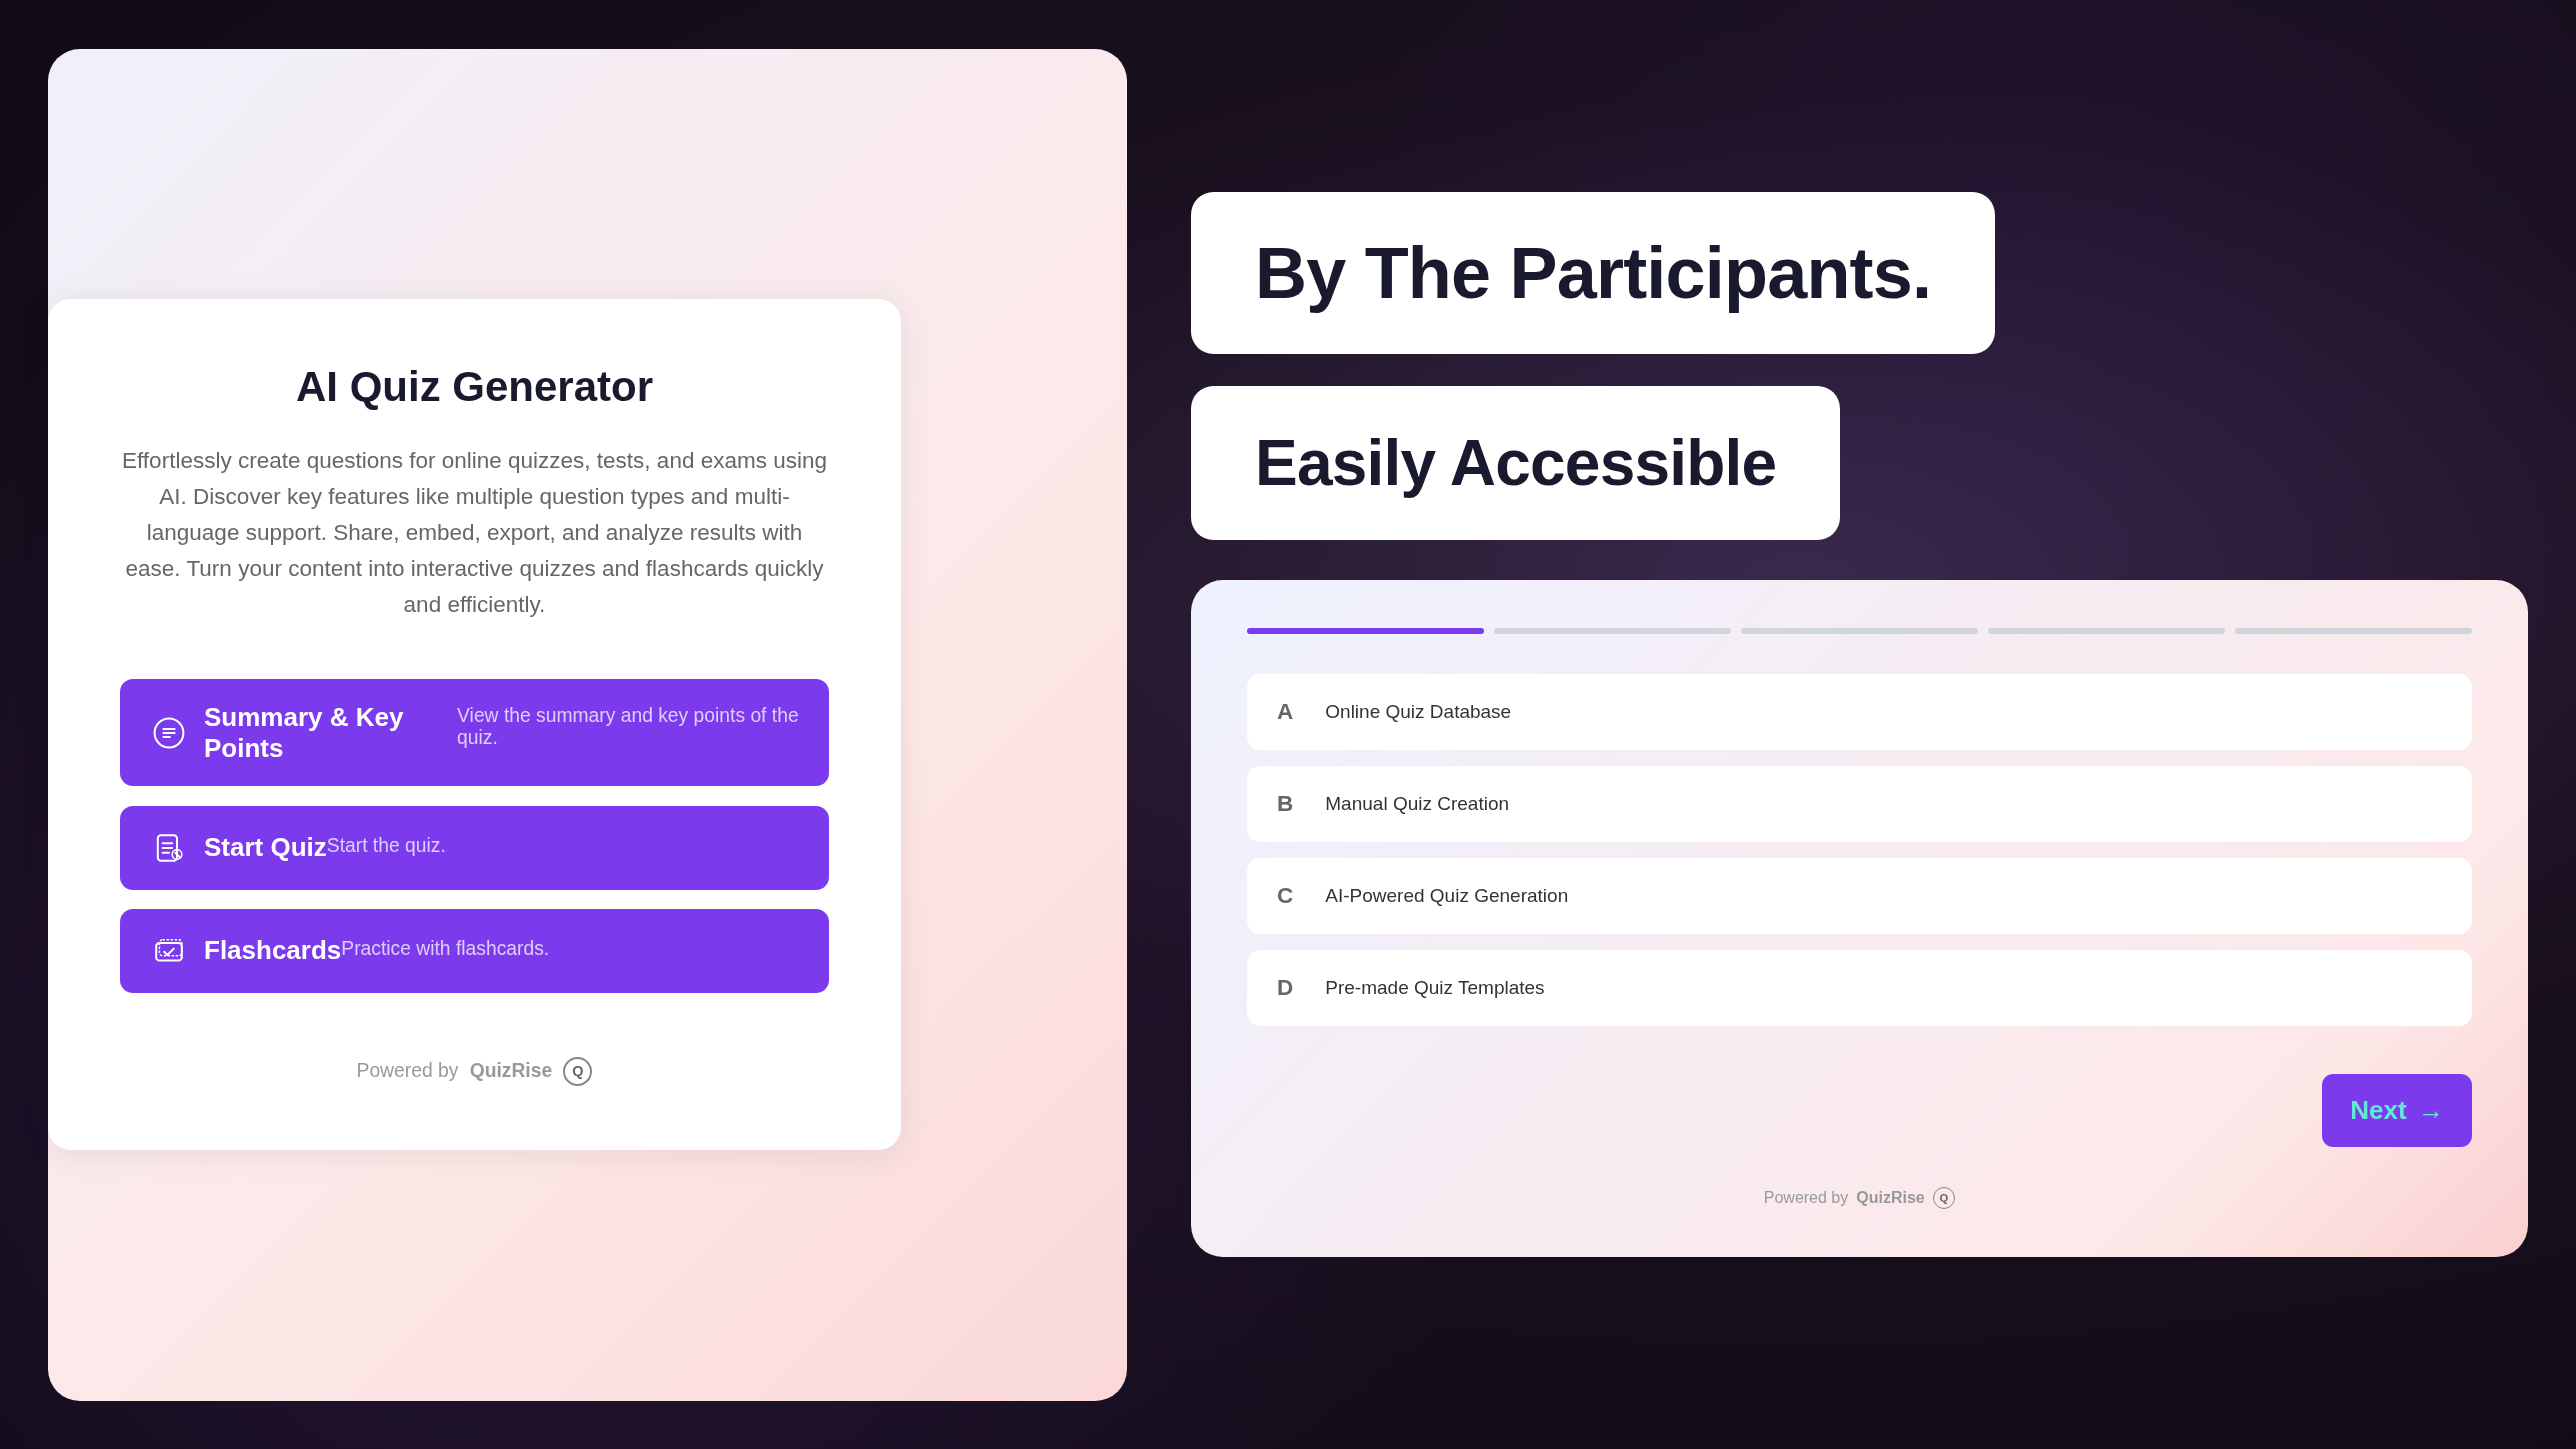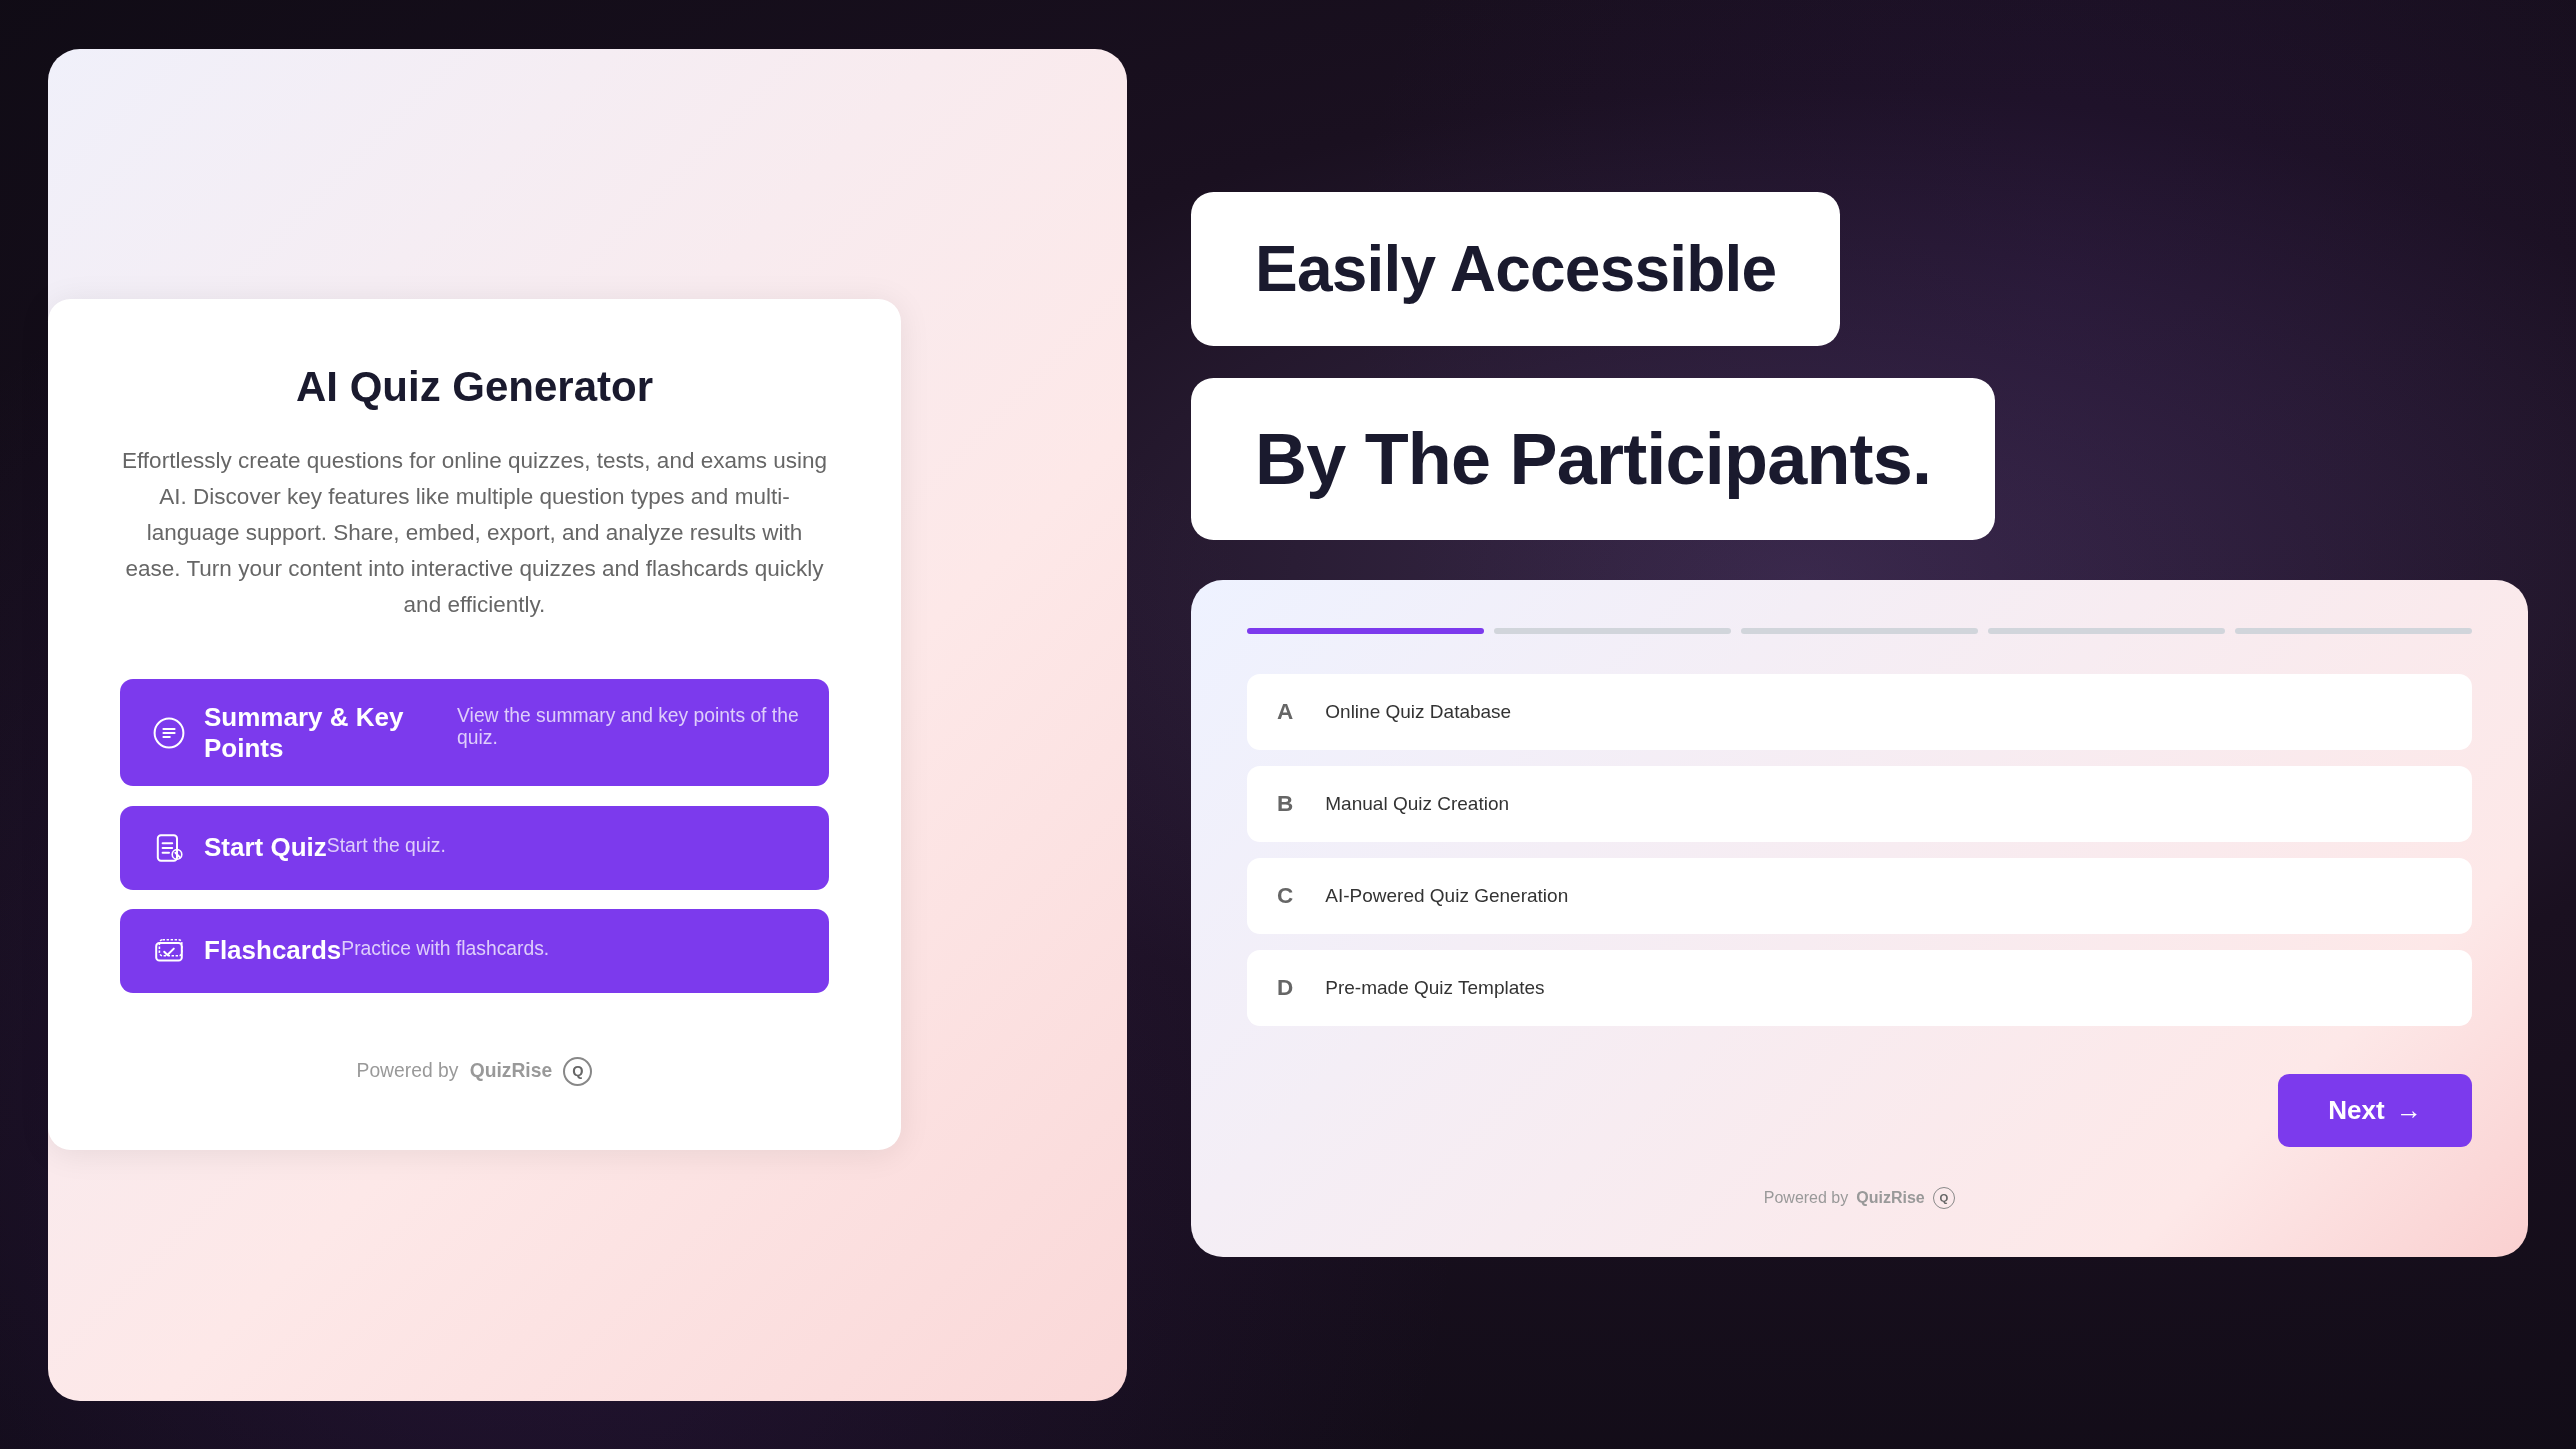--- a/index.html
+++ b/index.html
@@ -232,24 +232,24 @@
     .answer-text {
       font-size: 19px;
       color: #333;
     }
 
     .next-btn {
       display: flex;
       align-items: center;
       gap: 11.3px;
       background: #7c3aed;
-      color: #ffffff;
+      color: #5eead4;
       border: none;
       border-radius: 11.3px;
-      padding: 21px 50px;
+      padding: 21px 28px;
       font-size: 26px;
       font-weight: 600;
       cursor: pointer;
       float: right;
       margin-top: 32px;
     }
 
     .powered-by-small {
       display: flex;
       align-items: center;
@@ -349,25 +349,25 @@
         <span>Powered by</span>
         <strong>QuizRise</strong>
         <div class="quizrise-logo">Q</div>
       </div>
     </div>
   </div>
 
   <div class="right-panel">
 
     <div class="text-badges">
+      <div class="text-badge text-badge-2">
+        <span class="text-badge-text">By The Participants.</span>
+      </div>
       <div class="text-badge">
         <span class="text-badge-text">Easily Accessible</span>
-      </div>
-      <div class="text-badge text-badge-2">
-        <span class="text-badge-text">By The Participants.</span>
       </div>
     </div>
 
     <div class="quiz-panel">
 
       <div class="quiz-progress">
         <div class="progress-bar active"></div>
         <div class="progress-bar inactive"></div>
         <div class="progress-bar inactive"></div>
         <div class="progress-bar inactive"></div>

